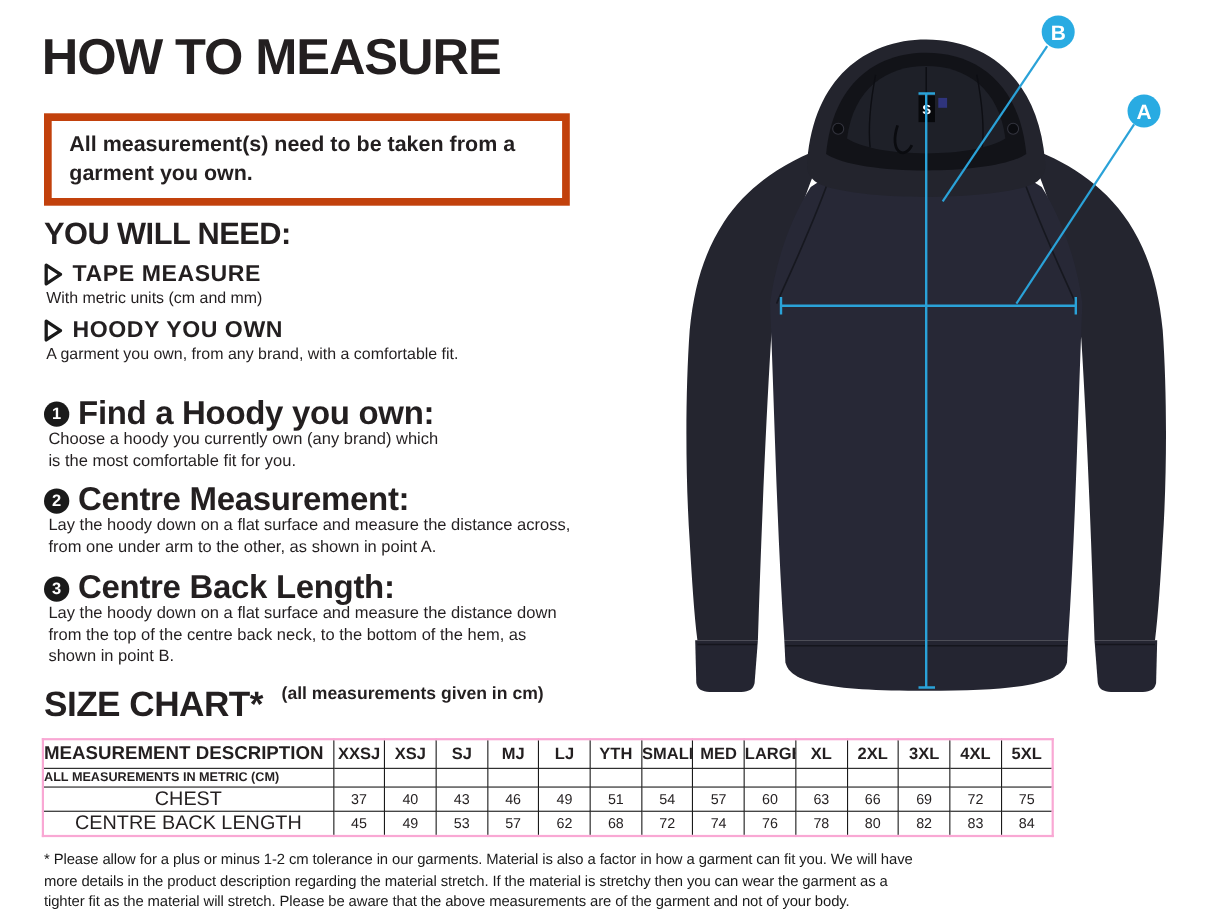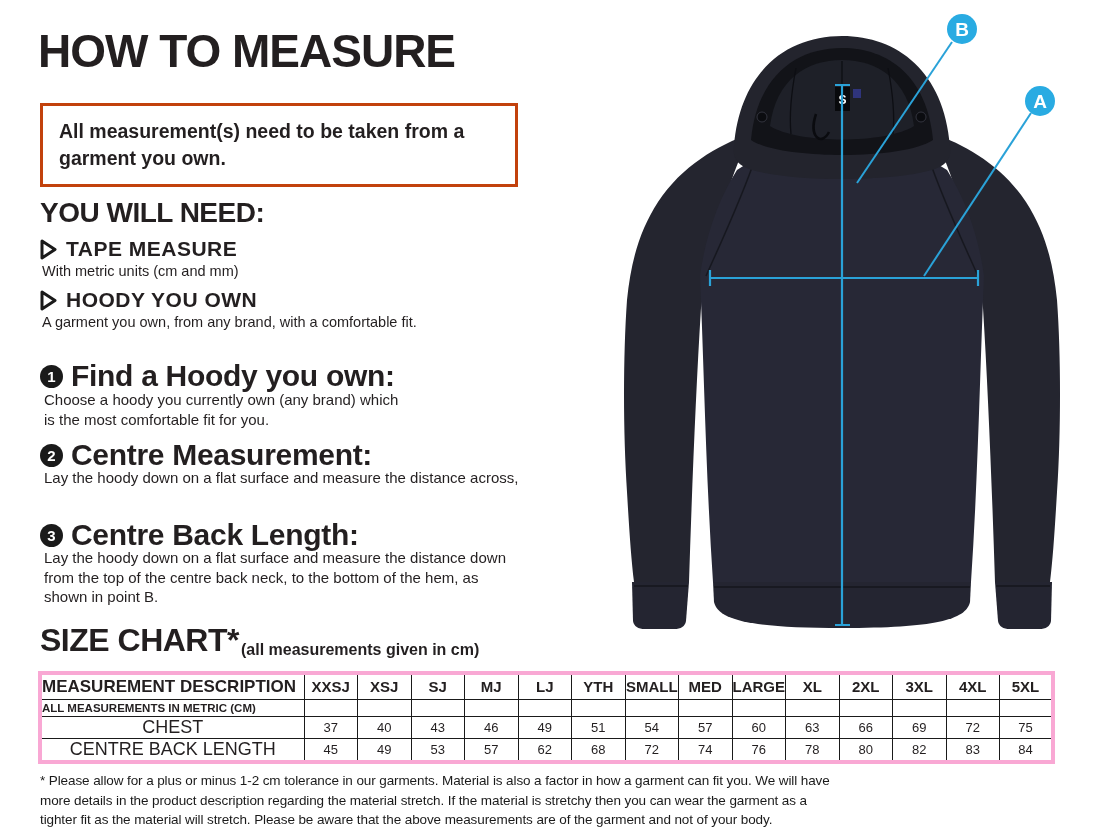--- a/index.html
+++ b/index.html
@@ -1,42 +1,42 @@
 <!DOCTYPE html>
 <html><head>
 <meta charset="utf-8">
 <style>
   html,body{margin:0;padding:0;background:#fff;}
   .page{position:relative;width:1104px;height:834px;background:#fff;overflow:hidden;
         font-family:"Liberation Sans",sans-serif;color:#231f20;}
   .abs{position:absolute;}
 
   .main-title{left:38px;top:24px;font-size:46px;font-weight:800;letter-spacing:-1px;white-space:nowrap;}
-  .notice-box{left:40px;top:103px;width:478px;height:84px;border:3px solid #c2410c;box-sizing:border-box;
+  .notice-box{left:40px;top:103px;width:478px;height:84px;border:7px solid #c2410c;box-sizing:border-box;
               display:flex;align-items:center;}
   .notice-box .txt{padding:0 16px;font-size:19.5px;font-weight:700;line-height:27px;}
 
   .ywn-heading{left:40px;top:197px;font-size:28px;font-weight:800;letter-spacing:-0.5px;white-space:nowrap;}
   .need-item{left:40px;display:flex;align-items:center;gap:9px;}
   .need-item .lbl{font-size:21px;font-weight:800;letter-spacing:0.5px;white-space:nowrap;}
   .need-desc{left:42px;font-size:14.5px;font-weight:400;white-space:nowrap;}
 
   .step-head{left:40px;display:flex;align-items:center;gap:8px;}
   .badge{width:23px;height:23px;border-radius:50%;background:#1a1a1a;color:#fff;display:flex;
          align-items:center;justify-content:center;font-size:15px;font-weight:800;flex:0 0 auto;}
   .step-title{font-size:30px;font-weight:800;letter-spacing:-0.3px;white-space:nowrap;}
   .step-body{left:44px;font-size:15px;font-weight:400;line-height:19.5px;}
   .step-body div{white-space:nowrap;}
 
-  .sc-heading{left:40px;top:622px;display:flex;align-items:flex-end;gap:2px;}
+  .sc-heading{left:40px;top:622px;display:flex;align-items:flex-start;gap:17px;}
   .sc-heading .big{font-size:32px;font-weight:800;letter-spacing:-0.5px;white-space:nowrap;}
   .sc-heading .sub{font-size:16px;font-weight:700;white-space:nowrap;}
 
   .table-wrap{left:38px;top:671px;width:1018px;}
-  table.size{border-collapse:collapse;table-layout:fixed;width:1017px;border:4px solid #f9a8d4;}
+  table.size{border-collapse:collapse;table-layout:fixed;width:920px;border:2px solid #f9a8d4;}
   table.size td,table.size th{border:1px solid #1a1a1a;padding:0;overflow:hidden;}
   tr.hrow{height:26px;} tr.mrow{height:17px;} tr.drow{height:19px;}
   th.desc{font-size:17px;font-weight:700;text-align:left;padding-left:6px;}
   th.size-h{font-size:15px;font-weight:700;text-align:center;}
   td.metric{font-size:11.5px;font-weight:700;text-align:left;padding-left:4px;}
   td.rlabel{font-size:18px;font-weight:400;text-align:center;padding-left:4px;}
   td.val{font-size:13px;font-weight:400;text-align:center;}
 
   .footnote{left:40px;top:771px;font-size:13.5px;line-height:19.5px;color:#1a1a1a;letter-spacing:-0.1px;}
   .footnote div{white-space:nowrap;}
@@ -81,20 +81,21 @@
     <div>Choose a hoody you currently own (any brand) which</div>
     <div>is the most comfortable fit for you.</div>
   </div>
 
   <div class="abs step-head" style="top:438px;">
     <span class="badge">2</span>
     <span class="step-title">Centre Measurement:</span>
   </div>
   <div class="abs step-body" style="top:468px;">
     <div>Lay the hoody down on a flat surface and measure the distance across,</div>
+    <div>from one under arm to the other, as shown in point A.</div>
   </div>
 
   <div class="abs step-head" style="top:518px;">
     <span class="badge">3</span>
     <span class="step-title">Centre Back Length:</span>
   </div>
   <div class="abs step-body" style="top:548px;">
     <div>Lay the hoody down on a flat surface and measure the distance down</div>
     <div>from the top of the centre back neck, to the bottom of the hem, as</div>
     <div>shown in point B.</div>

